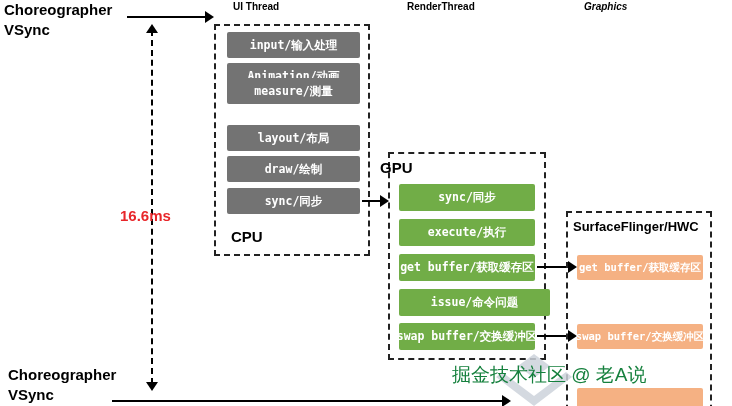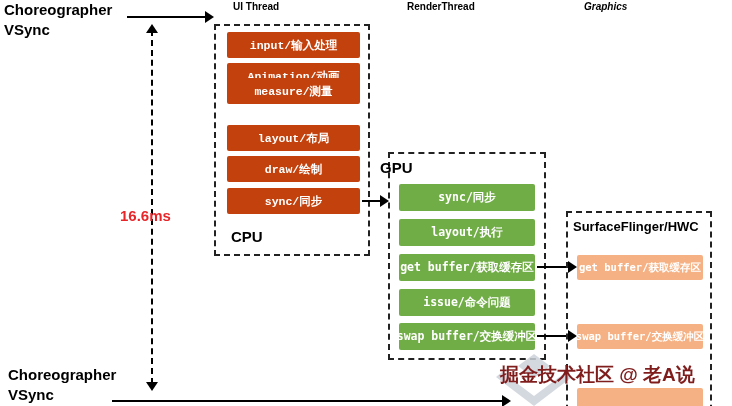--- a/index.html
+++ b/index.html
@@ -5,34 +5,34 @@
   * { margin:0; padding:0; box-sizing:border-box; }
   html,body { background:#fff; }
   body { font-family:"Liberation Sans", sans-serif; }
   .canvas { position:relative; width:732px; height:406px; background:#ffffff; overflow:hidden; }
   .abs { position:absolute; }
   .hdr { position:absolute; font-weight:bold; font-size:10px; color:#000; white-space:nowrap; }
   .lbl { position:absolute; font-weight:bold; font-size:15px; color:#000; white-space:nowrap; }
   .box { position:absolute; display:flex; align-items:center; justify-content:center;
          color:#fff; font-weight:bold; font-family:"DejaVu Sans Mono", monospace;
          font-size:11.5px; border-radius:2px; white-space:nowrap; }
-  .blue   { background:#c2410c;font-family:Liberation Mono, monospace; }
+  .blue   { background:#737373; }
   .green  { background:#71AD47; }
   .orange { background:#F5B183; font-size:10.5px; }
   .dashed { position:absolute; border:2px dashed #222; background:transparent; }
   .hline  { position:absolute; height:0; border-top:2px solid #000; }
   .vdash  { position:absolute; width:0; border-left:2px dashed #000; }
   .arr-r  { position:absolute; width:0; height:0; border-top:6px solid transparent;
             border-bottom:6px solid transparent; border-left:9px solid #000; }
   .arr-u  { position:absolute; width:0; height:0; border-left:6px solid transparent;
             border-right:6px solid transparent; border-bottom:9px solid #000; }
   .arr-d  { position:absolute; width:0; height:0; border-left:6px solid transparent;
             border-right:6px solid transparent; border-top:9px solid #000; }
   .interval { position:absolute; font-weight:bold; font-size:15px; color:#E8262A; }
-  .wm { position:absolute; font-weight:bold; font-size:19px; color:#7f1d1d; white-space:nowrap;margin-left:48px; }
+  .wm { position:absolute; font-weight:normal; font-size:19px; color:#15803d; white-space:nowrap; }
 </style>
 </head>
 <body>
 
 <div class="canvas">
 
   <div class="lbl" style="left:4px;top:1px;">Choreographer</div>
   <div class="lbl" style="left:4px;top:21px;">VSync</div>
 
   <div class="hline" style="left:127px;top:16px;width:82px;"></div>
@@ -55,23 +55,23 @@
   <div class="box blue" style="left:227px;top:156px;width:133px;height:26px;">draw/绘制</div>
   <div class="box blue" style="left:227px;top:188px;width:133px;height:26px;">sync/同步</div>
   <div class="lbl" style="left:231px;top:228px;">CPU</div>
 
   <div class="hline" style="left:362px;top:200px;width:20px;"></div>
   <div class="arr-r" style="left:380px;top:195px;"></div>
 
   <div class="dashed" style="left:388px;top:152px;width:158px;height:208px;"></div>
   <div class="lbl" style="left:380px;top:159px;">GPU</div>
   <div class="box green" style="left:399px;top:184px;width:136px;height:27px;">sync/同步</div>
-  <div class="box green" style="left:399px;top:219px;width:136px;height:27px;">layout/执行</div>
+  <div class="box green" style="left:399px;top:219px;width:136px;height:27px;">execute/执行</div>
   <div class="box green" style="left:399px;top:254px;width:136px;height:27px;">get buffer/获取缓存区</div>
-  <div class="box green" style="left:399px;top:289px;width:136px;height:27px;">issue/命令问题</div>
+  <div class="box green" style="left:399px;top:289px;width:151px;height:27px;">issue/命令问题</div>
   <div class="box green" style="left:399px;top:323px;width:136px;height:27px;">swap buffer/交换缓冲区</div>
 
   <div class="hline" style="left:537px;top:266px;width:33px;"></div>
   <div class="arr-r" style="left:568px;top:261px;"></div>
   <div class="hline" style="left:537px;top:335px;width:33px;"></div>
   <div class="arr-r" style="left:568px;top:330px;"></div>
 
   <div class="dashed" style="left:566px;top:211px;width:146px;height:210px;"></div>
   <div class="hdr" style="left:573px;top:219px;font-size:13px;">SurfaceFlinger/HWC</div>
   <div class="box orange" style="left:577px;top:255px;width:126px;height:25px;">get buffer/获取缓存区</div>

